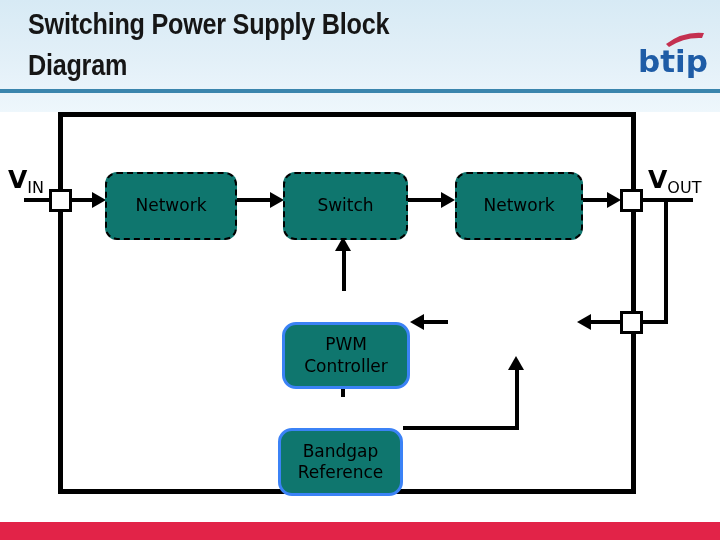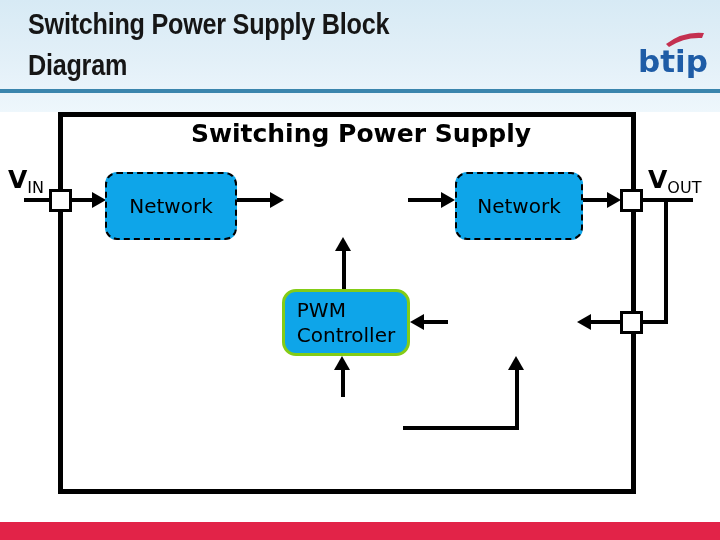--- a/index.html
+++ b/index.html
@@ -32,26 +32,26 @@
   
   .outer-box{
     position:absolute; left:58px; top:112px; width:578px; height:382px;
     border:5px solid #000; box-sizing:border-box; background:#fff; z-index:1;
   }
   .container-title{
     position:absolute; left:72px; top:119px; width:578px;
     text-align:center; font-size:25px; font-weight:bold; z-index:4;
   }
   .block{
-    position:absolute; box-sizing:border-box; background:#0ea5e9;
-    display:flex; align-items:center; justify-content:center; 
-    font-size:20px; line-height:1.25; z-index:3;
+    position:absolute; box-sizing:border-box; background:#0f766e;
+    display:flex; align-items:center; justify-content:center; text-align:center;
+    font-size:17px; line-height:1.25; z-index:3;
   }
   .dashed{ border:2px dashed #000; border-radius:12px; }
-  .solid{ border:3px solid #84cc16; border-radius:14px; }
+  .solid{ border:3px solid #3b82f6; border-radius:14px;margin-top:33px; }
   .b-net-in { left:105px; top:172px; width:132px; height:68px; }
   .b-switch { left:283px; top:172px; width:125px; height:68px; }
   .b-net-out{ left:455px; top:172px; width:128px; height:68px; }
   .b-pwm    { left:282px; top:289px; width:128px; height:67px; padding:0 14px; }
   .b-err    { left:448px; top:289px; width:129px; height:67px; padding:0 20px; }
   .b-bgap   { left:278px; top:395px; width:125px; height:68px; padding:0 10px; }
   .node{
     position:absolute; width:23px; height:23px; box-sizing:border-box;
     background:#fff; border:3px solid #000; z-index:5;
   }
@@ -81,25 +81,26 @@
       <div>Diagram</div>
     </div>
     <svg class="logo" viewBox="0 0 76 50">
       <path d="M30,16 Q47,3 68,5 L66,10 Q48,9 33,19 Z" fill="#c43050"></path>
       <text x="2" y="44" font-family="DejaVu Sans, sans-serif" font-size="31" font-weight="bold" fill="#1e5ca6">btip</text>
     </svg>
   </div>
   <div class="header-rule"></div>
 
   <div class="outer-box"></div>
-  <div class="container-title">Switching Power Supply</div>
 
   <div class="block dashed b-net-in">Network</div>
+  <div class="block dashed b-switch">Switch</div>
   <div class="block dashed b-net-out">Network</div>
   <div class="block solid  b-pwm">PWM Controller</div>
+  <div class="block solid  b-bgap">Bandgap Reference</div>
 
   <div class="node n-vin"></div>
   <div class="node n-vout"></div>
   <div class="node n-fb"></div>
 
   <div class="vlabel l-vin">
     <span class="vmain">V</span><span class="vsub">IN</span>
   </div>
   <div class="vlabel l-vout">
     <span class="vmain">V</span><span class="vsub">OUT</span>

